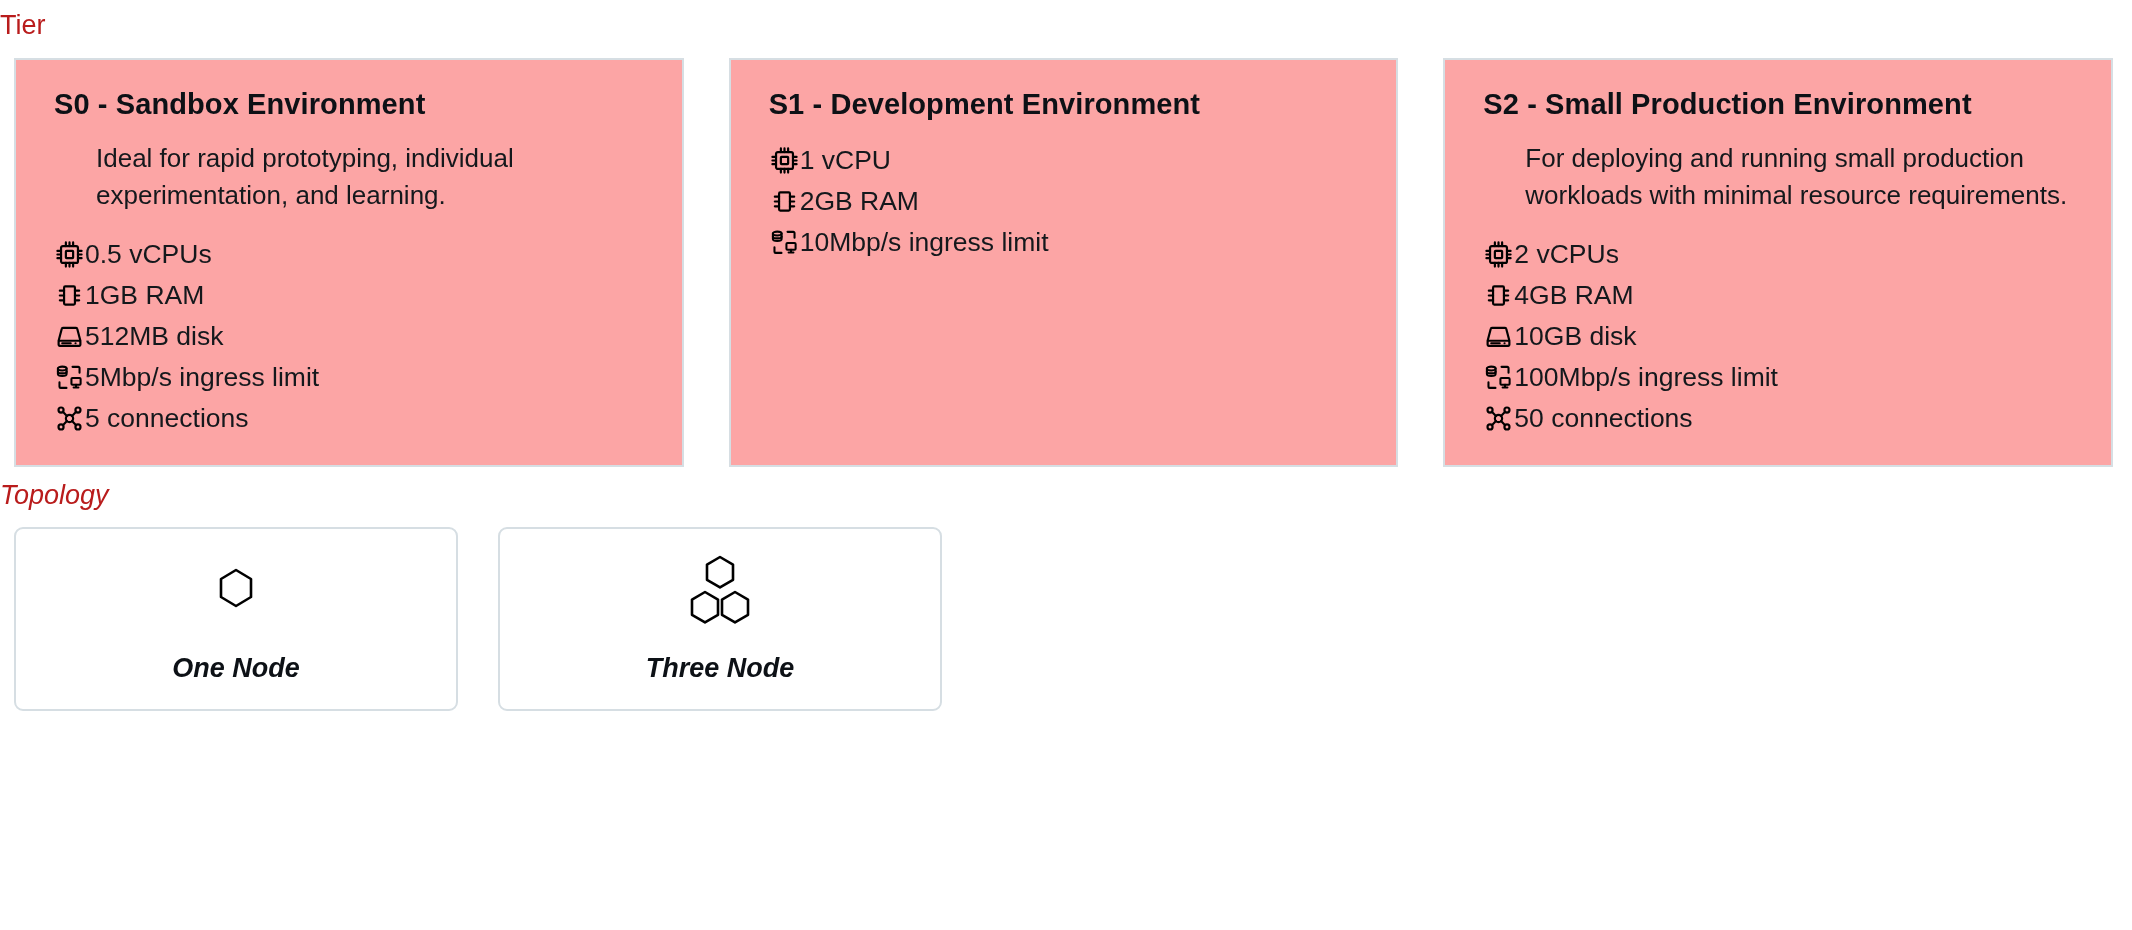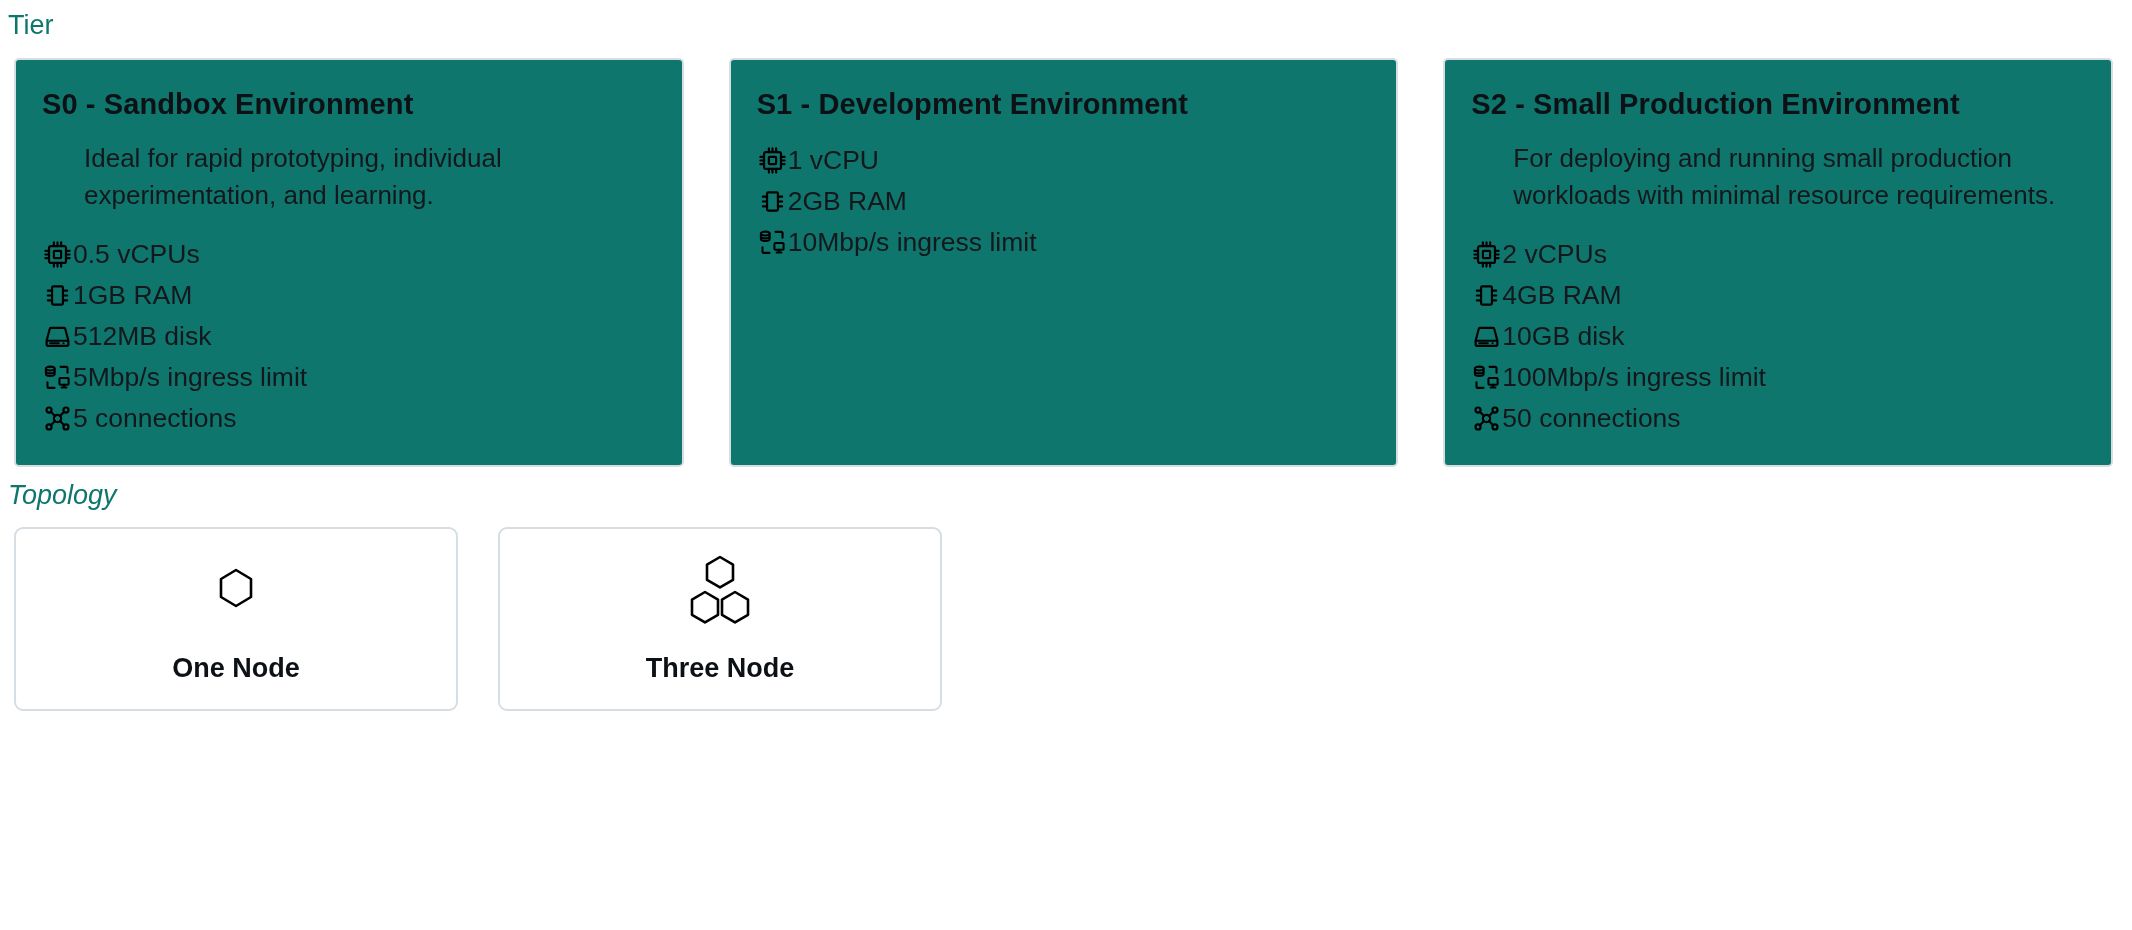--- a/index.html
+++ b/index.html
@@ -10,37 +10,37 @@
     font-family: "Liberation Sans", "DejaVu Sans", sans-serif;
     color: #111418;
     overflow: hidden;
   }
   .page { position: relative; width: 2132px; height: 930px; padding: 0; }
 
   .section-label {
     font-size: 27px;
     line-height: 32px;
     font-weight: 400;
-    color: #0f766e;
-    padding-left: 8px;
+    color: #b91c1c;
+    padding-left: 0;
   }
   #tier-label { padding-top: 9px; }
   #topology-label { padding-top: 12px; font-style: italic; }
 
   .tier-grid {
     display: flex;
     gap: 45px;
     padding: 17px 19px 0 14px;
   }
   .tier-card {
     flex: 1 1 0;
     border: 2px solid #d6dee3;
-    border-radius: 5px;
-    background: #0f766e;
-    padding: 27px 30px 26px 26px;
+    border-radius: 0;
+    background: #fca5a5;
+    padding: 27px 30px 26px 38px;
     min-height: 382px;
   }
   .tier-title {
     font-size: 29px;
     line-height: 34px;
     font-weight: 700;
     letter-spacing: 0.1px;
     color: #0d1116;
     margin-bottom: 19px;
   }
@@ -72,20 +72,21 @@
     font-size: 26.5px;
     line-height: 31px;
     color: #14181c;
     white-space: nowrap;
   }
 
   .topology-grid {
     display: flex;
     gap: 40px;
     padding: 16px 0 0 14px;
+    font-style: italic;
   }
   .topo-card {
     width: 444px;
     height: 184px;
     border: 2px solid #d6dee3;
     border-radius: 9px;
     background: #ffffff;
     display: flex;
     flex-direction: column;
     align-items: center;

